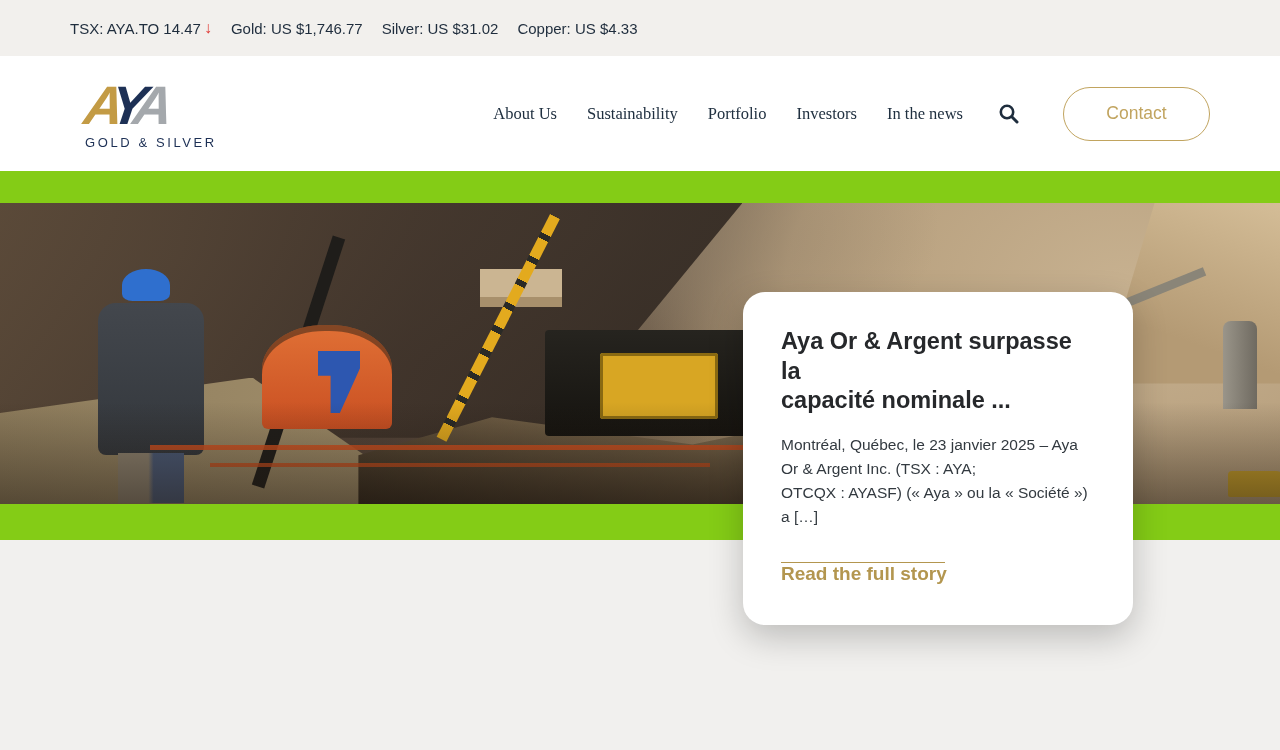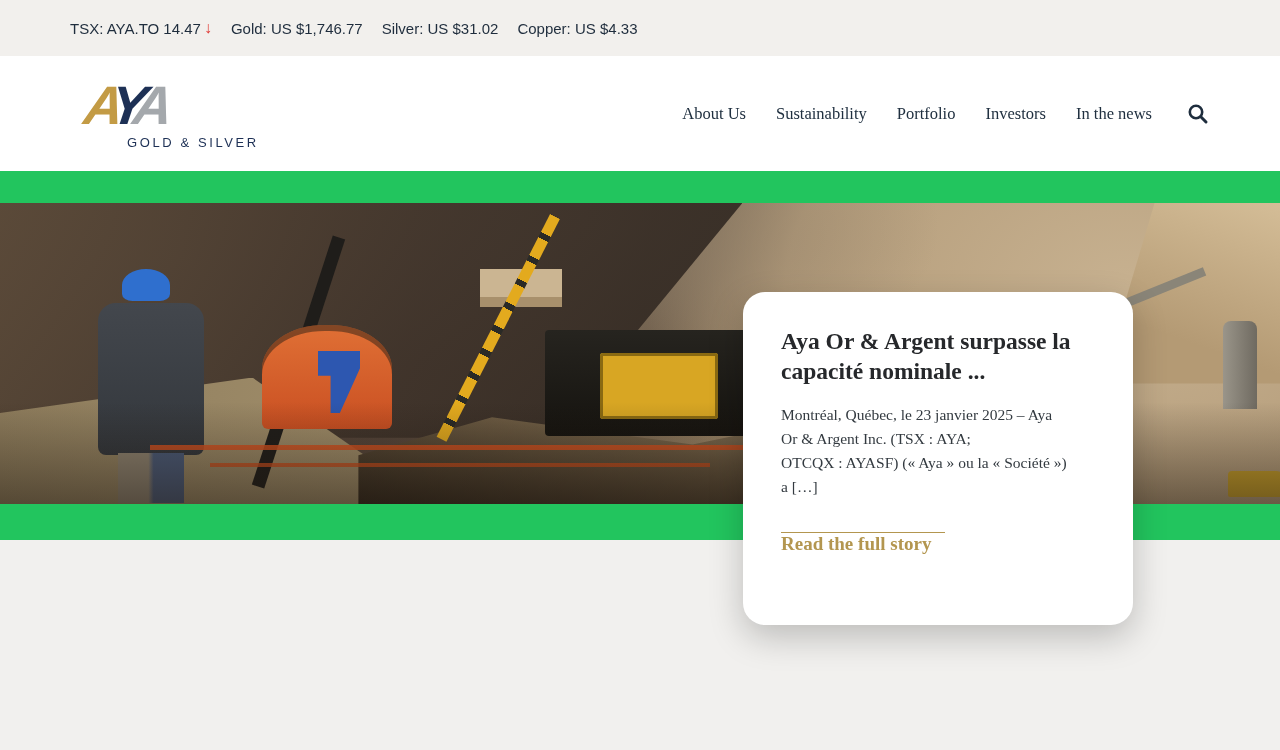--- a/index.html
+++ b/index.html
@@ -11,29 +11,29 @@
   .t-item { font-size:15px; color:#1f2d3d; display:flex; align-items:center; }
   .t-arrow { color:#e03b36; font-weight:700; font-size:16px; margin-left:3px; }
 
   
   .header { height:115px; background:#ffffff; display:flex; align-items:center; padding:0 70px 0 85px; flex:none; }
   .logo { display:flex; flex-direction:column; cursor:pointer; text-decoration:none; }
   .logo-letters { display:flex; transform:skewX(-8deg); font-style:italic; font-weight:800; font-size:54px; line-height:1; }
   .l-gold   { color:#c39b45; }
   .l-navy   { color:#1d3055; margin-left:-13px; }
   .l-silver { color:#a4a8ac; margin-left:-13px; }
-  .logo-tagline { font-size:13px; letter-spacing:2.6px; color:#1d3055; margin-top:3px; white-space:nowrap;margin-left:42px; }
+  .logo-tagline { font-size:13px; letter-spacing:2.6px; color:#1d3055; margin-top:3px; white-space:nowrap; }
   .nav { display:flex; align-items:center; gap:30px; margin-left:auto;font-family:Liberation Serif, serif; }
   .nav-item { font-size:16.5px; color:#203040; cursor:pointer; white-space:nowrap; }
   .search-btn { background:none; border:none; cursor:pointer; margin-left:34px; display:flex; align-items:center; }
   .contact-btn { margin-left:42px; width:147px; height:54px; border-radius:27px; border:1.5px solid #c1a45f;
                  background:transparent; color:#c1a45f; font-size:17.5px; font-family:"Liberation Sans",sans-serif; cursor:pointer; }
 
   
-  .hero { height:369px; background:#22c55e; position:relative; flex:none;font-family:Liberation Serif, serif; }
+  .hero { height:369px; background:#84cc16; position:relative; flex:none; }
   .hero-photo { position:absolute; left:0; right:0; top:32px; height:301px; overflow:hidden;
     background:
       radial-gradient(ellipse 420px 240px at 14% 18%, rgba(110,91,73,.9) 0%, rgba(110,91,73,0) 70%),
       radial-gradient(ellipse 500px 260px at 48% 8%, rgba(138,122,102,.8) 0%, rgba(138,122,102,0) 65%),
       radial-gradient(ellipse 620px 420px at 88% 28%, #c7b190 0%, #b59d7b 55%, rgba(181,157,123,0) 78%),
       radial-gradient(ellipse 520px 240px at 68% 92%, rgba(194,168,127,.9) 0%, rgba(194,168,127,0) 65%),
       linear-gradient(100deg, #4a3b2e 0%, #55453a 32%, #6d5c49 52%, #a08a6c 74%, #bfa783 100%);
   }
   .hero-photo > div { position:absolute; }
   .ph-slope-dark { left:0; top:0; width:58%; height:78%;
@@ -109,20 +109,21 @@
 
     <button class="search-btn">
       <span style="display:flex;">
         <svg width="24" height="24" viewBox="0 0 24 24" fill="none">
           <circle cx="10" cy="10" r="6.2" stroke="#1e2d3d" stroke-width="2.6"></circle>
           <line x1="14.8" y1="14.8" x2="20" y2="20" stroke="#1e2d3d" stroke-width="3" stroke-linecap="round"></line>
         </svg>
       </span>
     </button>
 
+    <button class="contact-btn">Contact</button>
   </header>
 
   <section class="hero">
     <div class="hero-photo">
       <div class="ph-slope-dark"></div>
       <div class="ph-scree"></div>
       <div class="ph-path"></div>
       <div class="ph-rocks-front"></div>
       <div class="ph-building"></div>
       <div class="ph-mast"></div>

